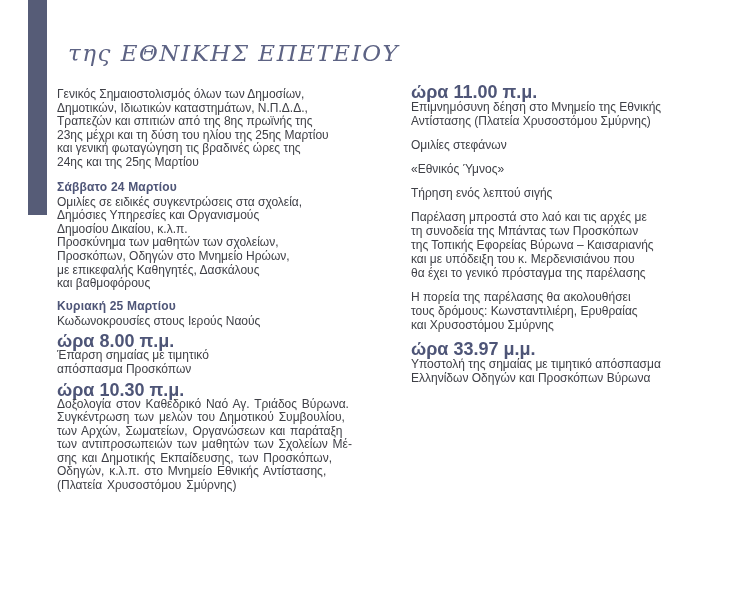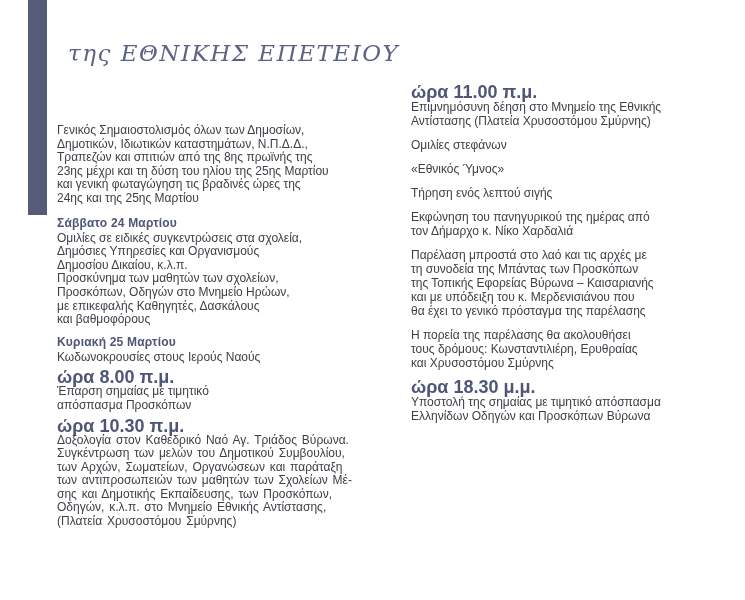--- a/index.html
+++ b/index.html
@@ -78,21 +78,21 @@
     letter-spacing: 0.2px;
   }
   .time-heading {
     margin: 0;
     font-size: 18px;
     line-height: 15px;
     font-weight: bold;
     color: #4e5577;
   }
 
-  .intro-block { margin-bottom: 8px; margin-top: 36px; }
+  .intro-block { margin-bottom: 8px; }
   .lblock { margin-bottom: 6px; }
   .rblock { margin-bottom: 10px; }
 
   .justify { word-spacing: 1.5px; }
   .wide-lines { line-height: 22px; }
 </style>
 </head>
 <body>
 
 <div class="page">
@@ -163,40 +163,36 @@
     </div>
 
     <div class="rblock">
       <p class="body-text">«Εθνικός Ύμνος»</p>
     </div>
 
     <div class="rblock">
       <p class="body-text">Τήρηση ενός λεπτού σιγής</p>
     </div>
 
-    <div class="rblock">
-      <p class="body-text">Εκφώνηση του πανηγυρικού της ημέρας από
-τον Δήμαρχο κ. Νίκο Χαρδαλιά</p>
-    </div>
 
     <div class="rblock">
       <p class="body-text">Παρέλαση μπροστά στο λαό και τις αρχές με
 τη συνοδεία της Μπάντας των Προσκόπων
 της Τοπικής Εφορείας Βύρωνα – Καισαριανής
 και με υπόδειξη του κ. Μερδενισιάνου που
 θα έχει το γενικό πρόσταγμα της παρέλασης</p>
     </div>
 
     <div class="rblock">
       <p class="body-text">Η πορεία της παρέλασης θα ακολουθήσει
 τους δρόμους: Κωνσταντιλιέρη, Ερυθραίας
 και Χρυσοστόμου Σμύρνης</p>
     </div>
 
     <div class="rblock">
-      <h3 class="time-heading">ώρα 18.30 μ.μ.</h3>
+      <h3 class="time-heading">ώρα 33.97 μ.μ.</h3>
       <p class="body-text wide-lines">Υποστολή της σημαίας με τιμητικό απόσπασμα
 Ελληνίδων Οδηγών και Προσκόπων Βύρωνα</p>
     </div>
 
   </div>
 
 </div>
 
 </body></html>

